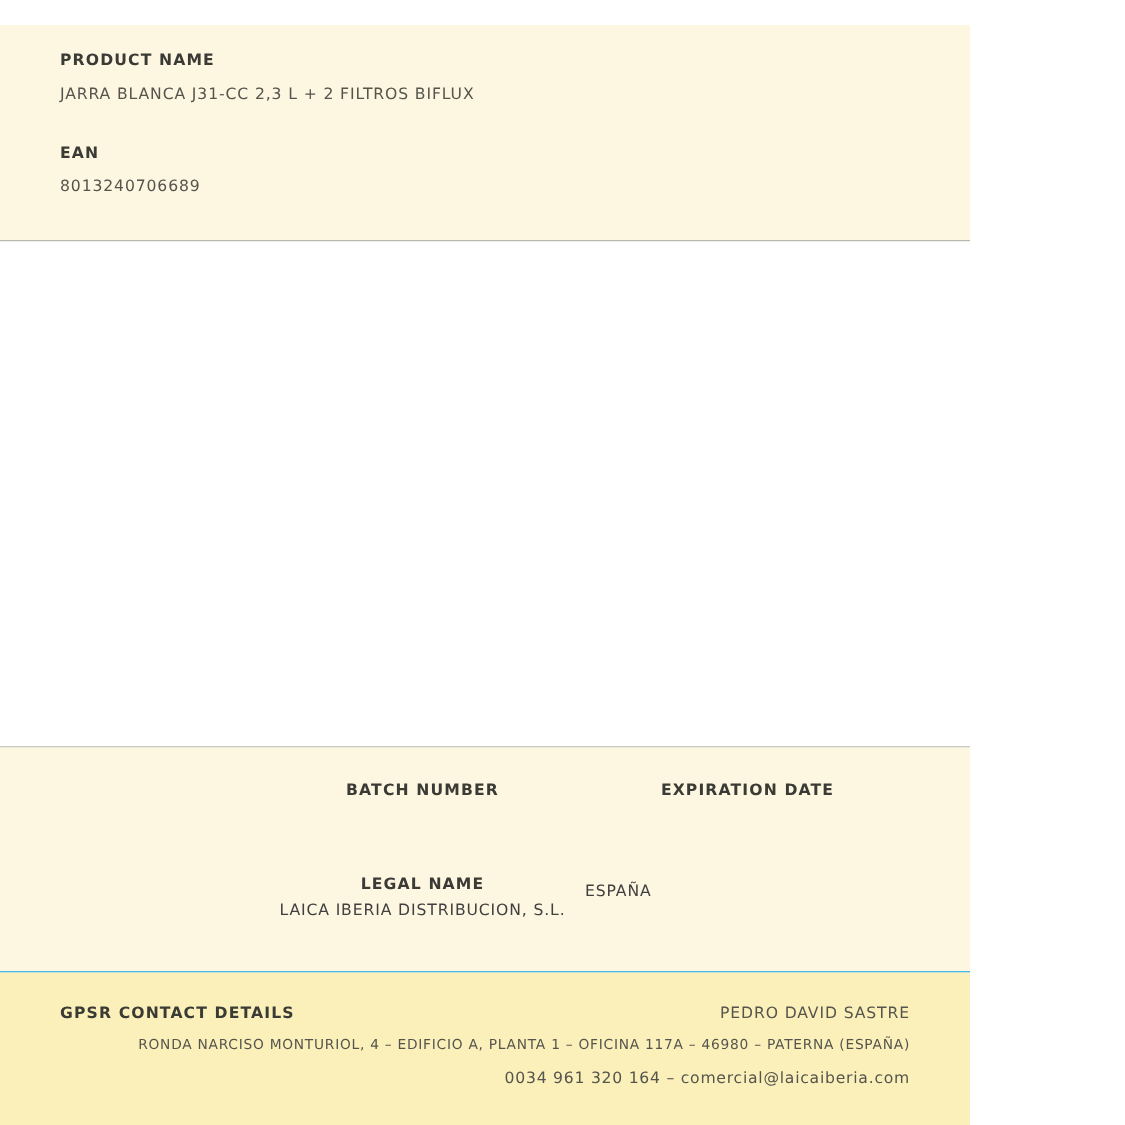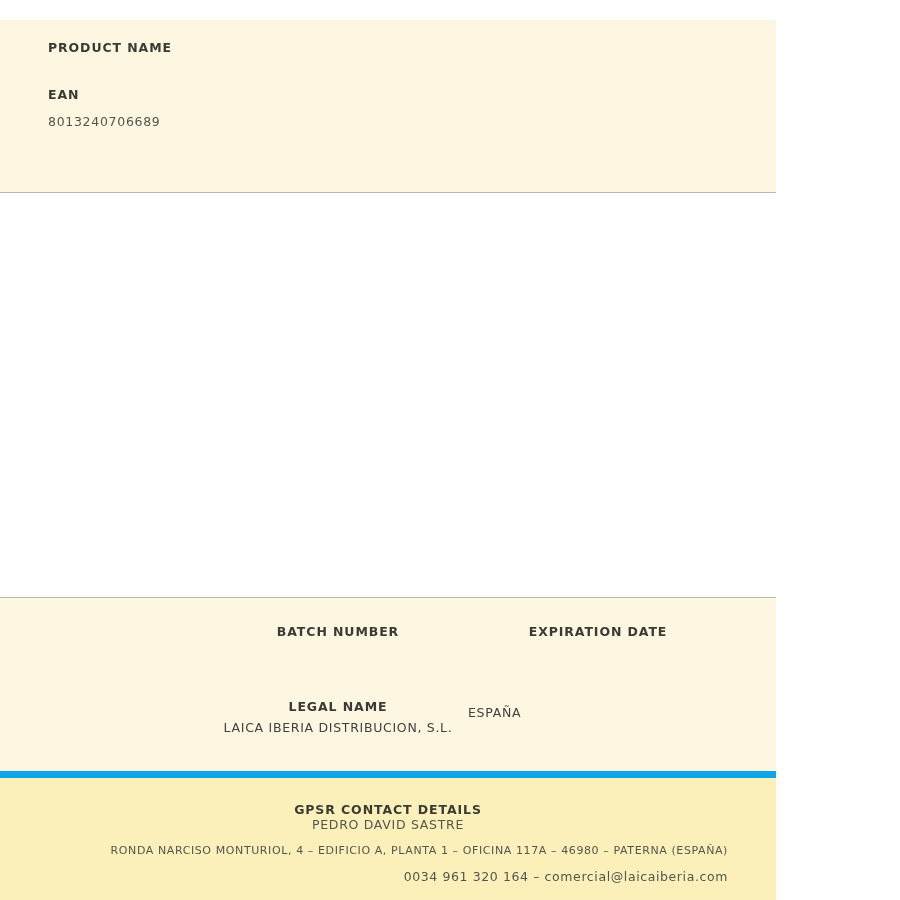--- a/index.html
+++ b/index.html
@@ -56,21 +56,21 @@
     border-bottom: 1px solid #b9b9ae;
     box-sizing: border-box;
   }
 
   
   .info-band {
     background: #fdf6e0;
     height: 180px;
     box-sizing: border-box;
     padding: 26px 48px 0 48px;
-    border-bottom: 7px solid #0ea5e9;
+    border-bottom: 1px solid #0ea5e9;
   }
   .info-row {
     display: flex;
     width: 100%;
   }
   .info-col {
     box-sizing: border-box;
   }
   .col-a { width: 160px; }
   .col-b { width: 260px; text-align: center; }
@@ -105,22 +105,21 @@
   .footer {
     background: #fbf0b9;
     height: 142px;
     box-sizing: border-box;
     padding: 24px 48px 0 48px;
     position: relative;
   }
   .footer-top {
     display: flex;
     justify-content: space-between;
-    align-items: center;
-    flex-direction: column;
+    align-items: flex-start;
   }
   .footer-title {
     font-size: 12.5px;
     font-weight: bold;
     letter-spacing: 0.9px;
     text-transform: uppercase;
     color: #3b3b36;
     margin: 0;
   }
   .footer-person {
@@ -147,20 +146,21 @@
   }
 </style>
 </head>
 <body>
 
 <div class="page">
 
   <div class="top-section">
     <div class="field-block">
       <p class="field-label">PRODUCT NAME</p>
+      <p class="field-value">JARRA BLANCA J31-CC 2,3 L + 2 FILTROS BIFLUX</p>
     </div>
     <div class="field-block">
       <p class="field-label">EAN</p>
       <p class="field-value">8013240706689</p>
     </div>
   </div>
 
   <div class="middle-blank"></div>
 
   <div class="info-band">

